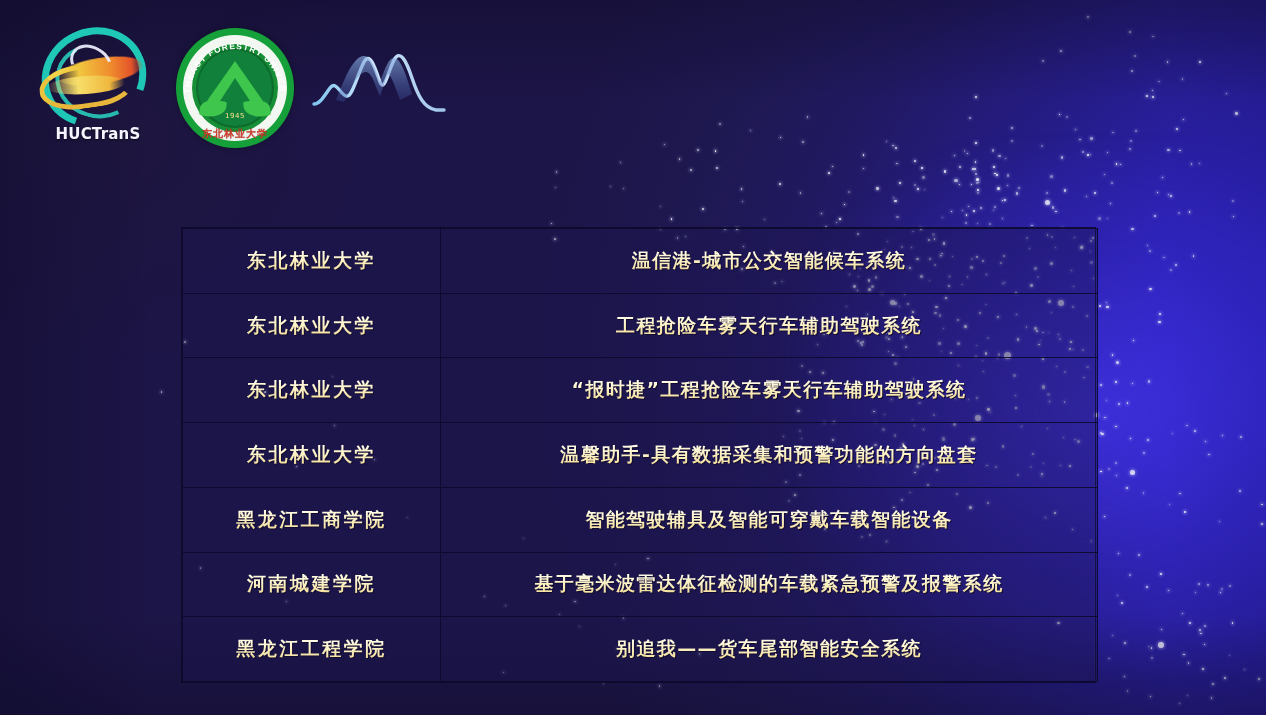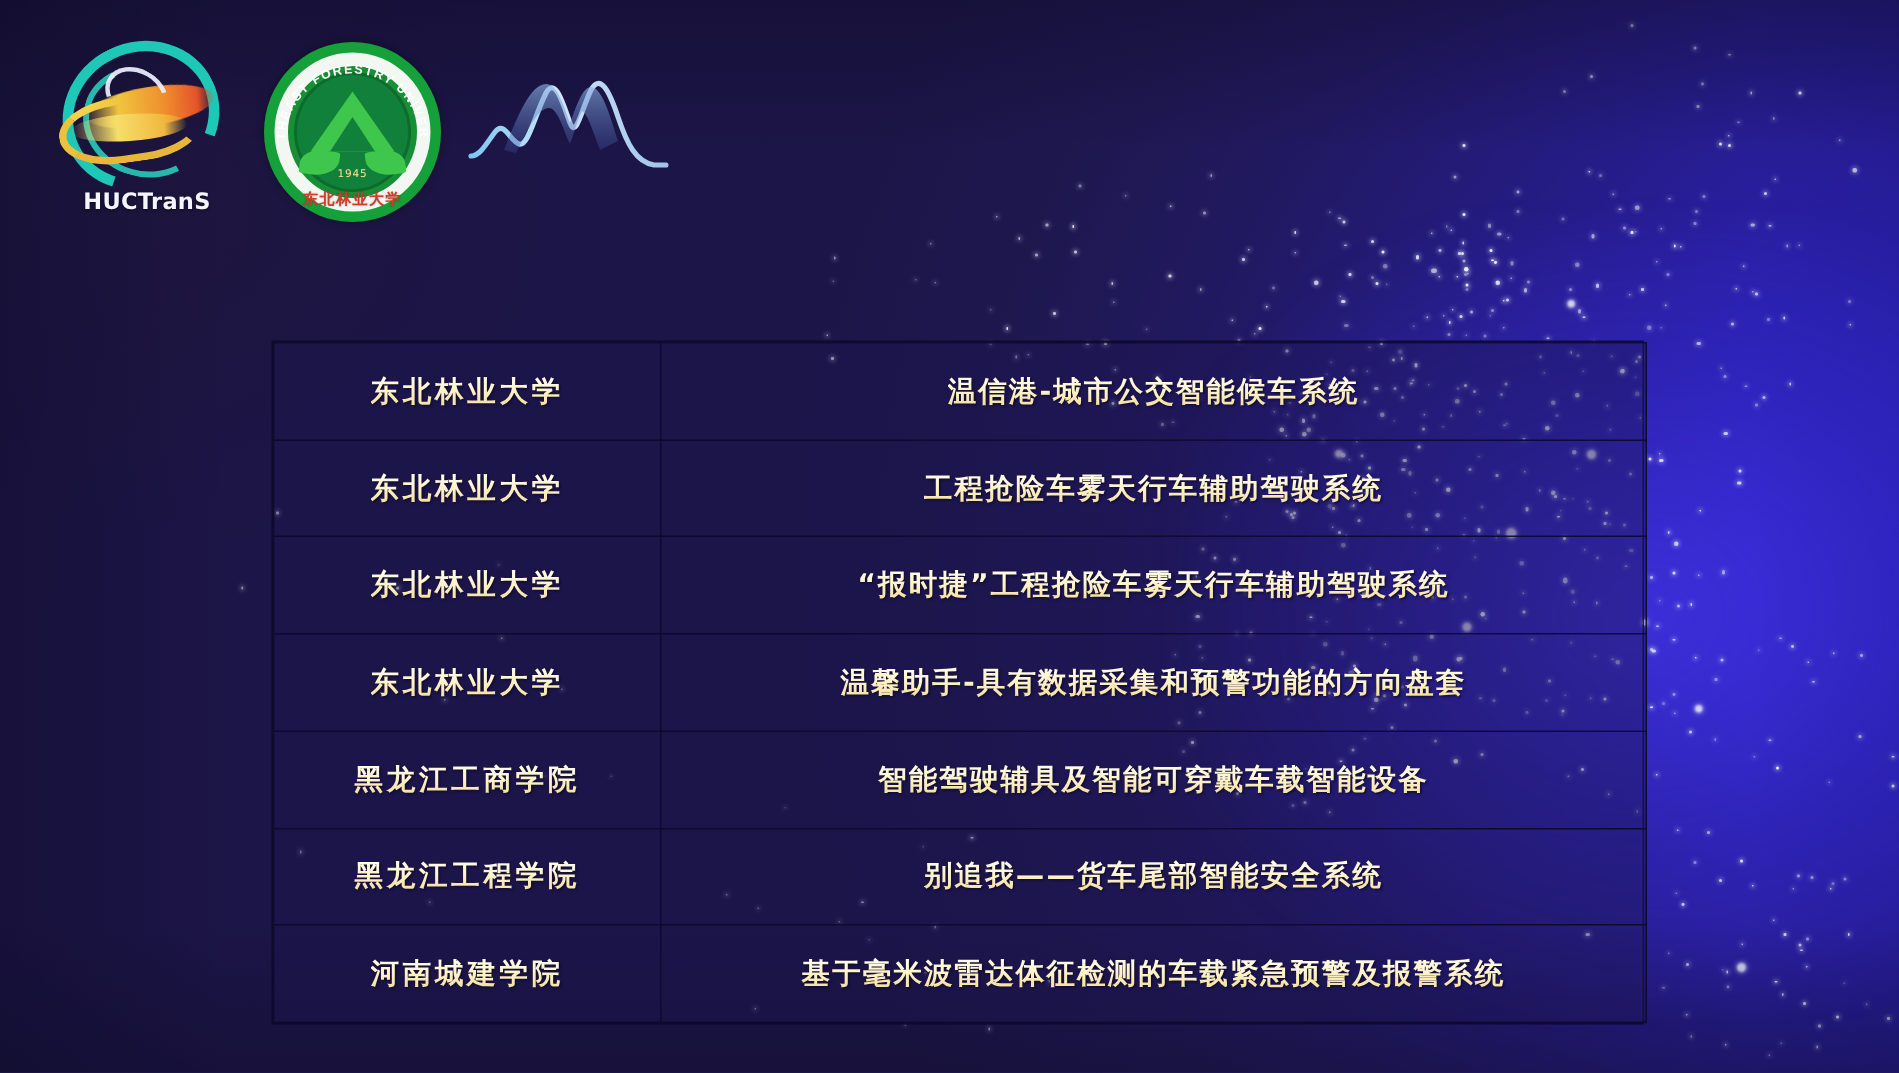--- a/index.html
+++ b/index.html
@@ -882,24 +882,24 @@
           </tr>
           <tr>
             <td class="inst"><span class="cell-txt">东北林业大学</span></td>
             <td class="proj"><span class="cell-txt">温馨助手-具有数据采集和预警功能的方向盘套</span></td>
           </tr>
           <tr>
             <td class="inst"><span class="cell-txt">黑龙江工商学院</span></td>
             <td class="proj"><span class="cell-txt">智能驾驶辅具及智能可穿戴车载智能设备</span></td>
           </tr>
           <tr>
+            <td class="inst"><span class="cell-txt">河南城建学院</span></td>
+            <td class="proj"><span class="cell-txt">基于毫米波雷达体征检测的车载紧急预警及报警系统</span></td>
+          </tr>
+          <tr>
             <td class="inst"><span class="cell-txt">黑龙江工程学院</span></td>
             <td class="proj"><span class="cell-txt">别追我——货车尾部智能安全系统</span></td>
-          </tr>
-          <tr>
-            <td class="inst"><span class="cell-txt">河南城建学院</span></td>
-            <td class="proj"><span class="cell-txt">基于毫米波雷达体征检测的车载紧急预警及报警系统</span></td>
           </tr>
         </tbody>
     </table>
   </div>
 
 </div>
 
 </body></html>

